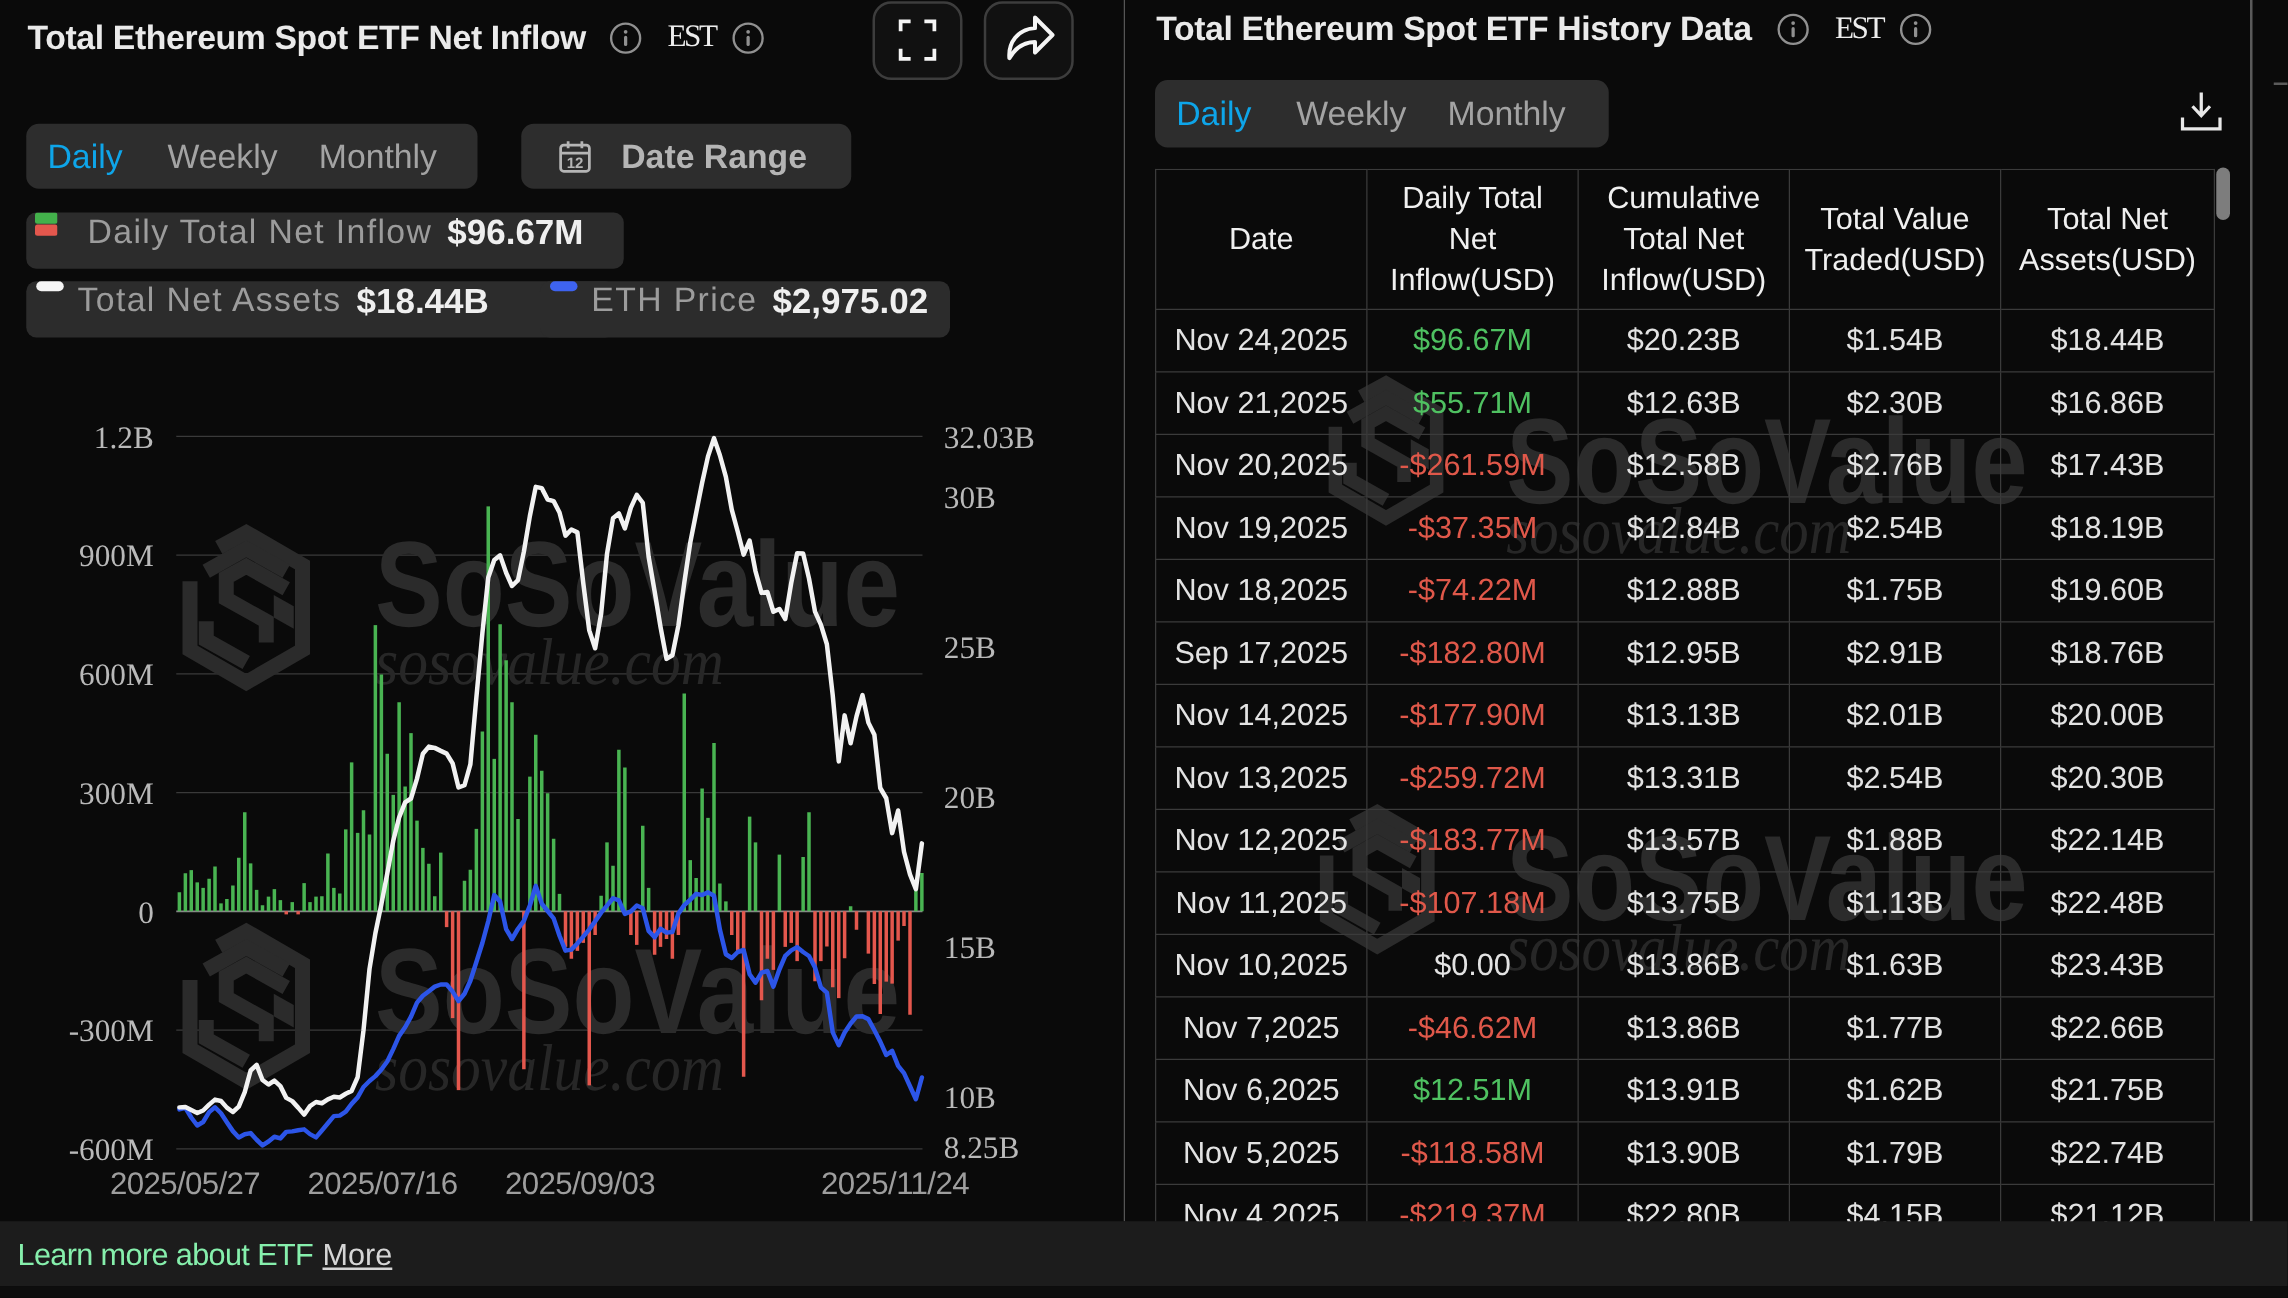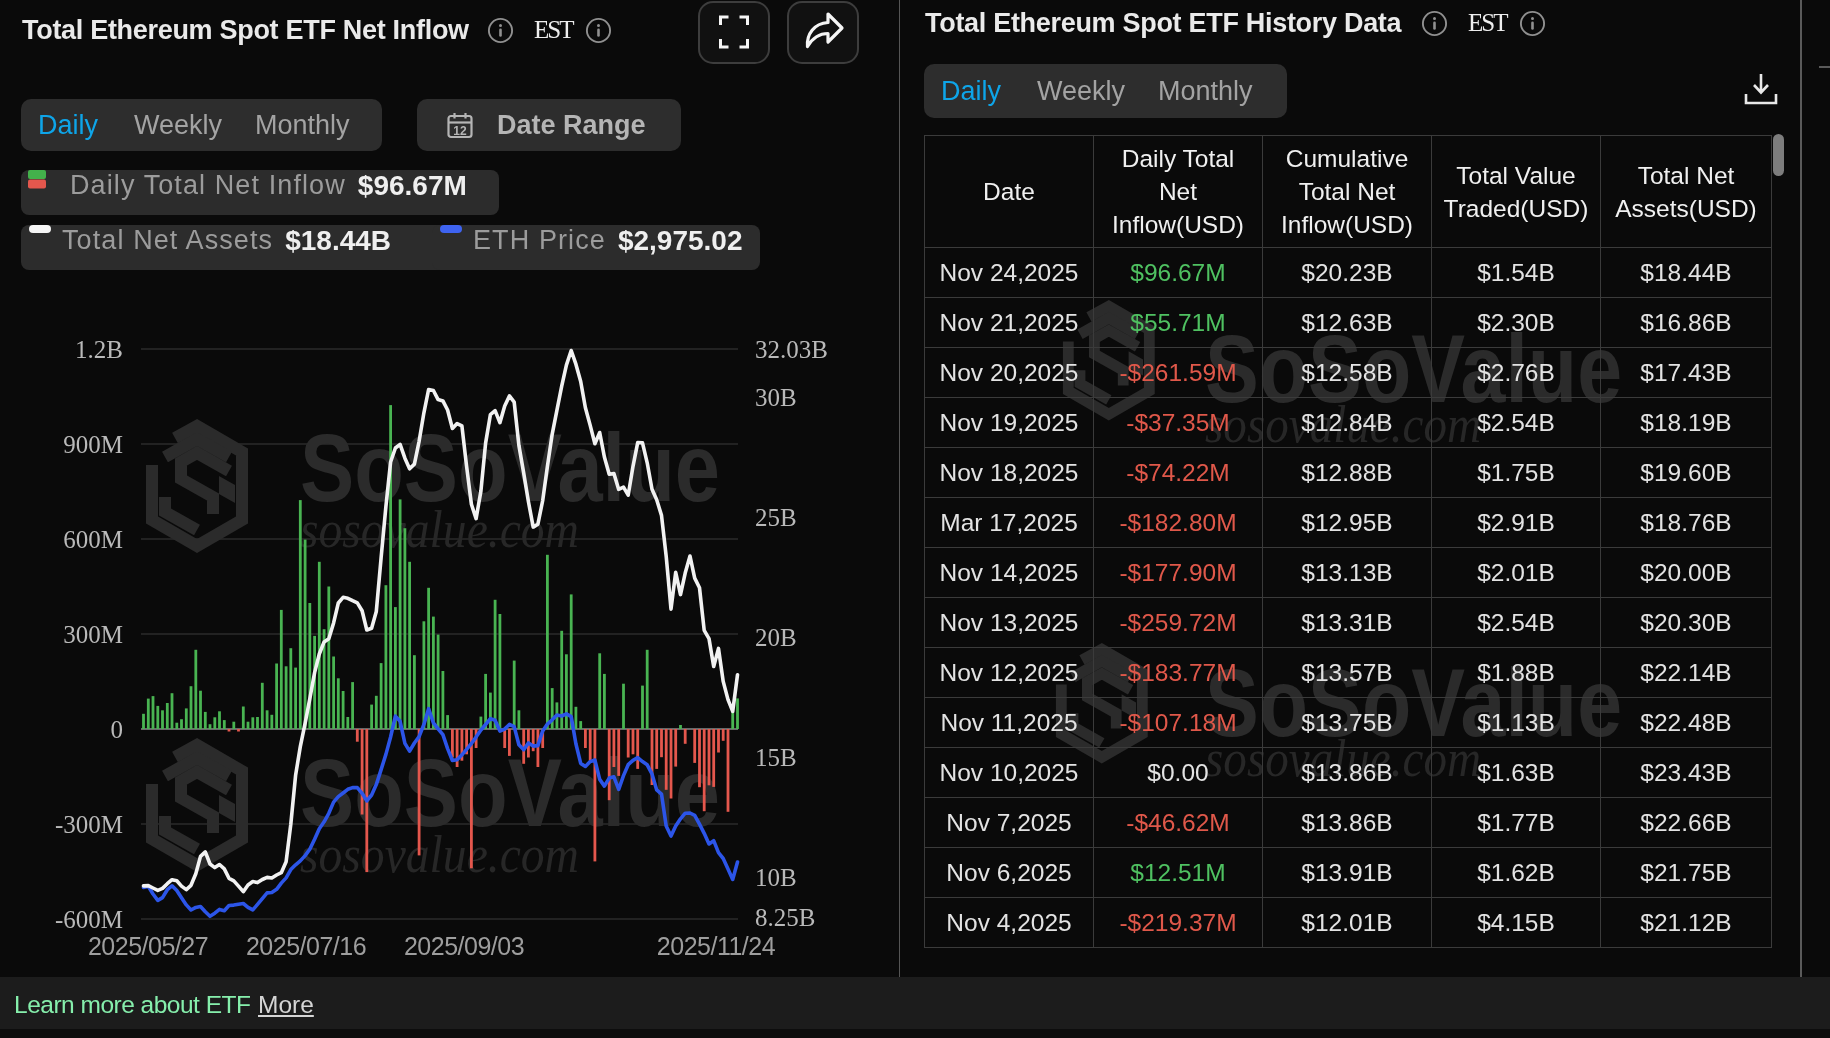--- a/index.html
+++ b/index.html
@@ -360,21 +360,21 @@
           <td>$18.19B</td>
         </tr>
 <tr>
           <td class="dcol">Nov 18,2025</td>
           <td class="tr">-$74.22M</td>
           <td>$12.88B</td>
           <td>$1.75B</td>
           <td>$19.60B</td>
         </tr>
 <tr>
-          <td class="dcol">Mar 17,2025</td>
+          <td class="dcol">Sep 17,2025</td>
           <td class="tr">-$182.80M</td>
           <td>$12.95B</td>
           <td>$2.91B</td>
           <td>$18.76B</td>
         </tr>
 <tr>
           <td class="dcol">Nov 14,2025</td>
           <td class="tr">-$177.90M</td>
           <td>$13.13B</td>
           <td>$2.01B</td>
@@ -416,23 +416,30 @@
           <td>$22.66B</td>
         </tr>
 <tr>
           <td class="dcol">Nov 6,2025</td>
           <td class="tg">$12.51M</td>
           <td>$13.91B</td>
           <td>$1.62B</td>
           <td>$21.75B</td>
         </tr>
 <tr>
+          <td class="dcol">Nov 5,2025</td>
+          <td class="tr">-$118.58M</td>
+          <td>$13.90B</td>
+          <td>$1.79B</td>
+          <td>$22.74B</td>
+        </tr>
+<tr>
           <td class="dcol">Nov 4,2025</td>
           <td class="tr">-$219.37M</td>
-          <td>$12.01B</td>
+          <td>$22.80B</td>
           <td>$4.15B</td>
           <td>$21.12B</td>
         </tr>
 </tbody>
     </table>
 </div>
 
 <div class="abs" style="left:1773px;top:134px;width:11px;height:42px;border-radius:5.5px;background:#7d7d7d"></div>
 
 <div class="abs" style="left:1800px;top:0;width:1.5px;height:977px;background:#5a5a5a"></div>

